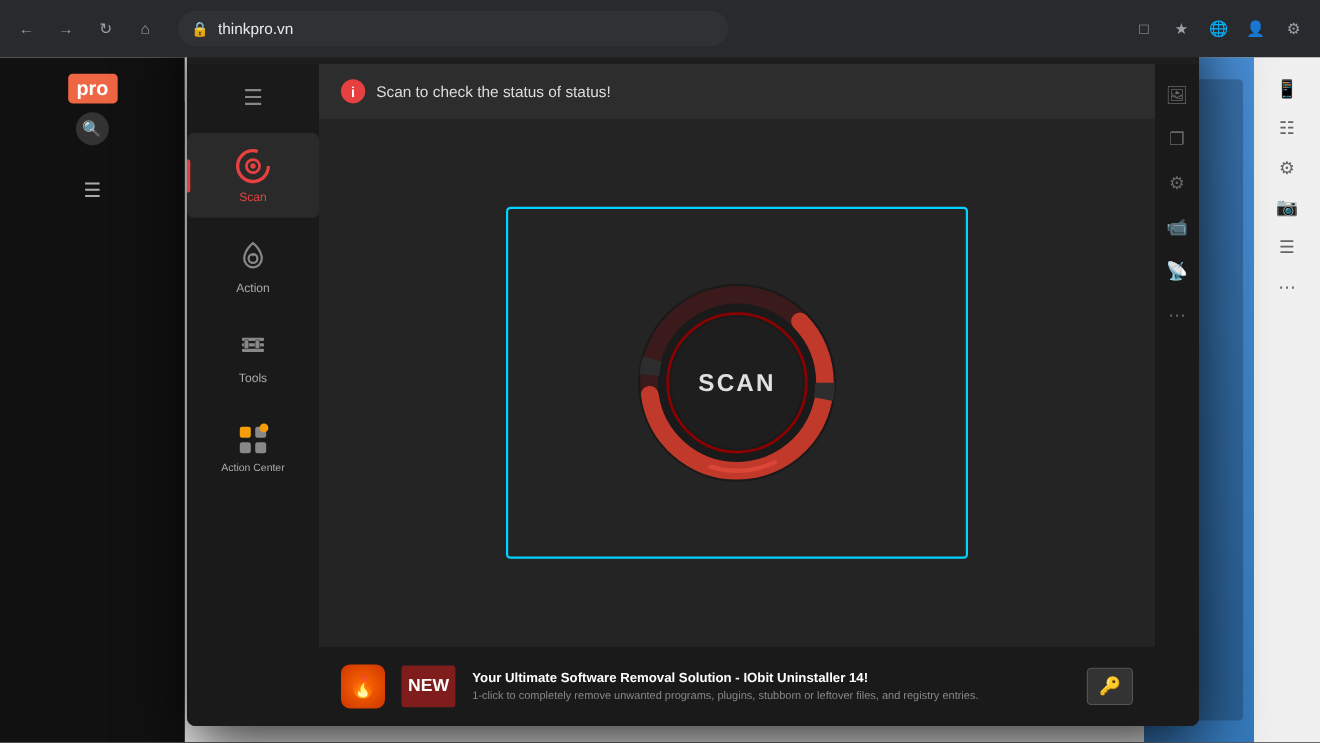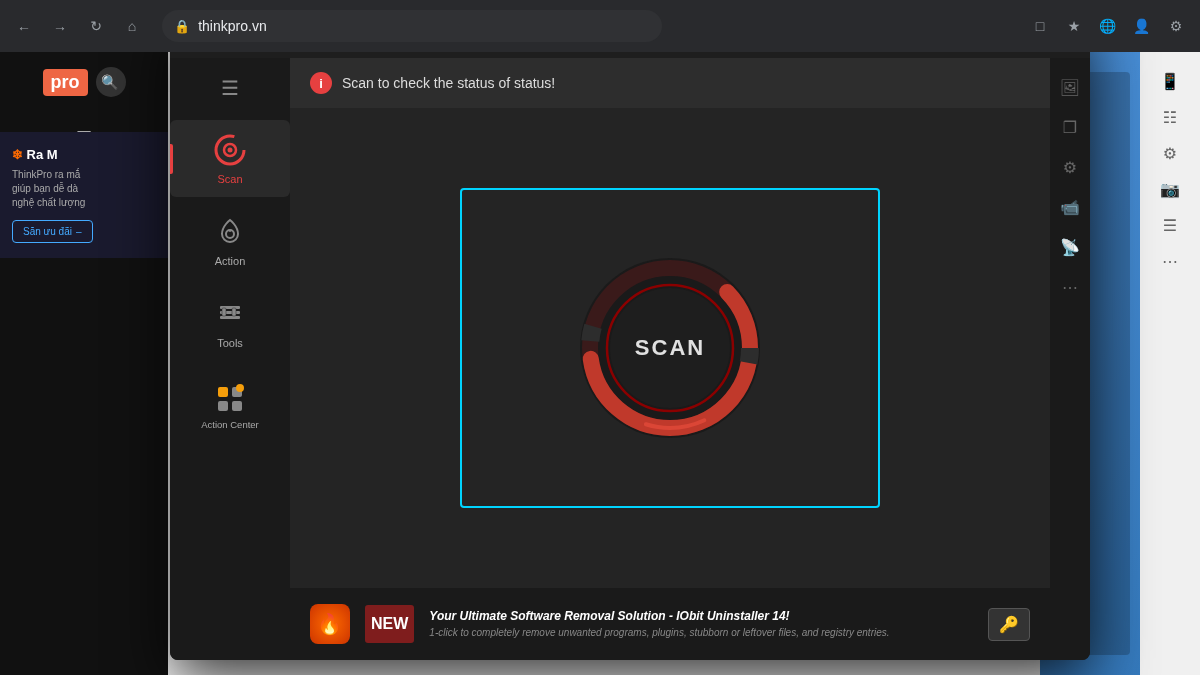--- a/index.html
+++ b/index.html
@@ -433,21 +433,20 @@
     .promo-icon {
       width: 40px; height: 40px;
       background: radial-gradient(circle, #ff6b00, #cc3300);
       border-radius: 8px;
       display: flex; align-items: center; justify-content: center;
       font-size: 20px;
       flex-shrink: 0;
     }
     .promo-text-area {
       flex: 1;
-      font-style: italic;
     }
     .promo-main-text {
       color: #fff;
       font-size: 12px;
       font-weight: bold;
       margin-bottom: 3px;
     }
     .promo-sub-text {
       color: #888;
       font-size: 10px;
@@ -494,38 +493,27 @@
     <div class="browser-icon-btn">★</div>
     <div class="browser-icon-btn" style="color:#4a90d9;">🌐</div>
     <div class="browser-icon-btn">👤</div>
     <div class="browser-icon-btn">⚙</div>
   </div>
 </div>
 
 <div class="website-content">
 
   <div class="website-sidebar">
-    <div style="display:flex; align-items:center; gap:8px; margin-bottom:10px;">
+    <div style="display:flex; align-items:center; gap:8px; margin-bottom:10px;flex-direction:column;">
       <div class="logo-pro">pro</div>
       <div class="website-search">🔍</div>
     </div>
     <div class="website-menu-btn">☰</div>
   </div>
 
-  <div class="website-promo-card">
-    <div class="promo-title">
-      <span style="color:#ff6b00;">❄</span> Ra M
-    </div>
-    <div class="promo-desc">
-      ThinkPro ra mắ<br>giúp bạn dễ dà<br>nghệ chất lượng
-    </div>
-    <button class="promo-btn">
-      Săn ưu đãi <span>–</span>
-    </button>
-  </div>
 
 
   <div class="website-right-strip">
     <div class="strip-icon">📱</div>
     <div class="strip-icon">☷</div>
     <div class="strip-icon">⚙</div>
     <div class="strip-icon">📷</div>
     <div class="strip-icon">☰</div>
     <div class="strip-icon">⋯</div>
   </div>

